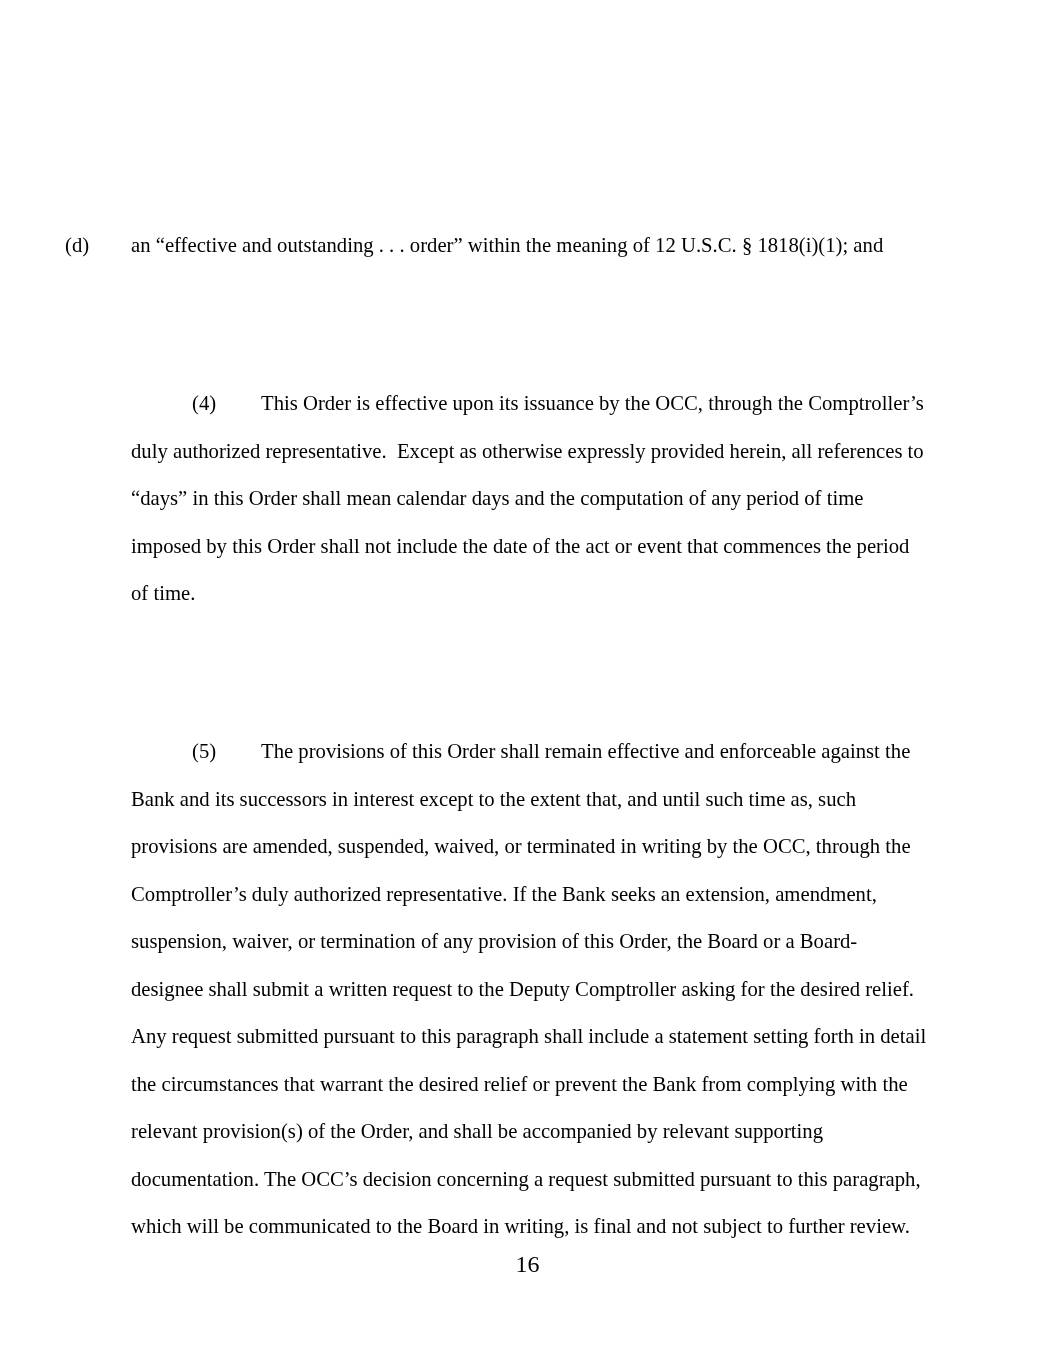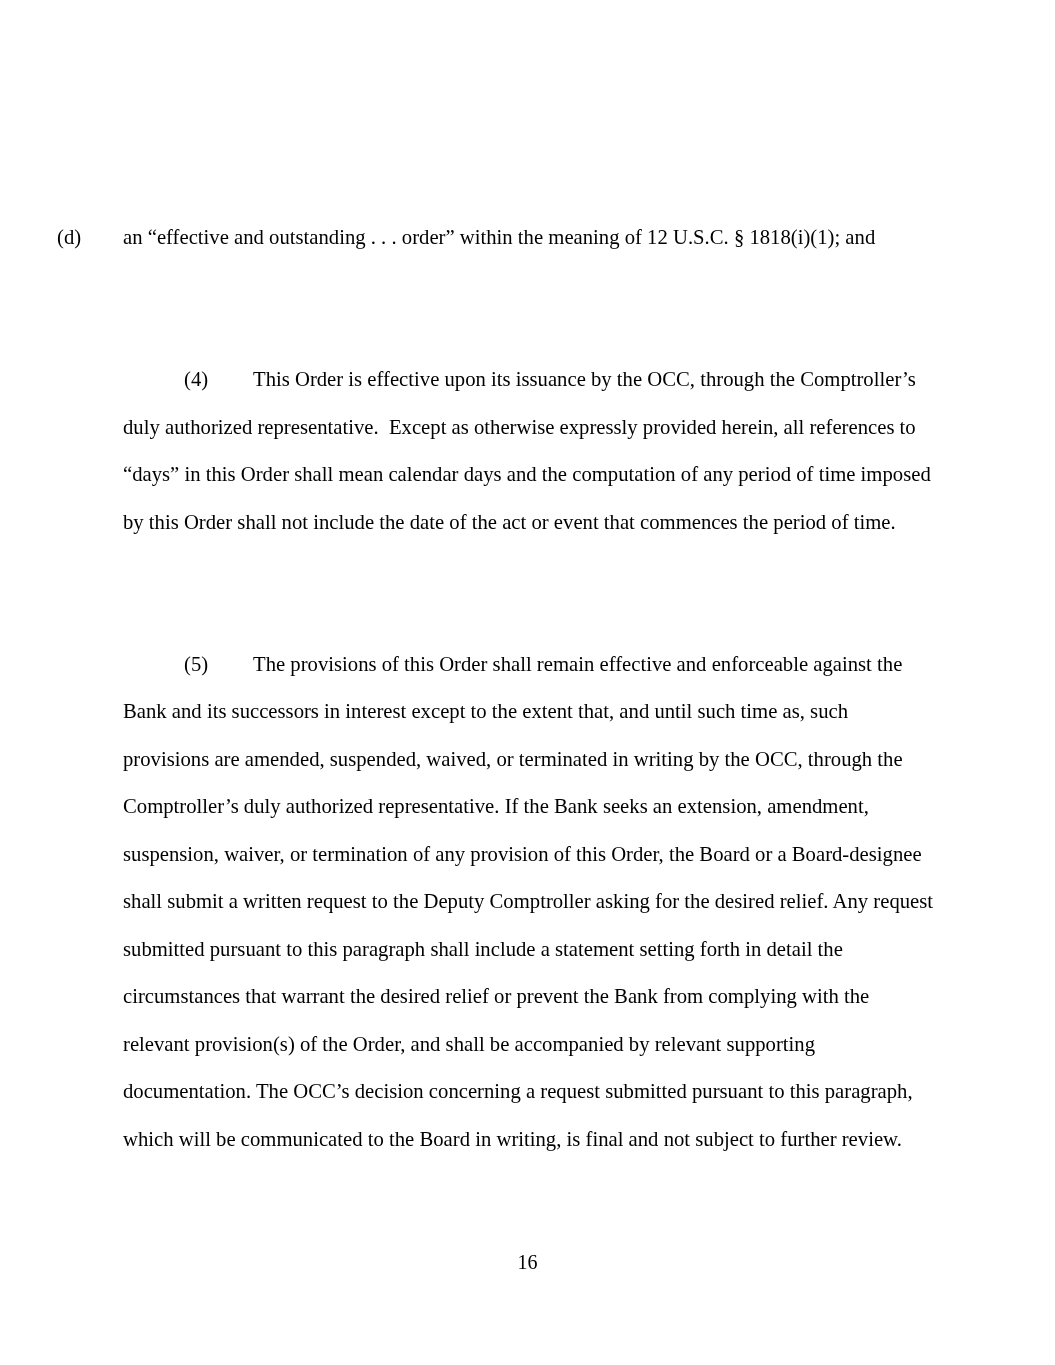--- a/index.html
+++ b/index.html
@@ -20,21 +20,21 @@
     position: absolute;
     left: 123px;
     top: 119px;
     width: 812px;
     font-size: 20.7px;
     line-height: 47.45px;
     white-space: pre-wrap;
     text-align: left;
   }
   .content p {
-    margin: 0;
+    margin: 8px;
     padding: 0;
     font-family: Liberation Serif, serif;
   }
   
   .sub-item {
     margin-left: 190px;
     text-indent: -66px;
   }
   .sub-marker {
     display: inline-block;
@@ -49,21 +49,21 @@
     display: inline-block;
     width: 69px;
     text-indent: 0;
   }
   .page-number {
     position: absolute;
     left: 0;
     top: 1251px;
     width: 100%;
     text-align: center;
-    font-size: 20px;
+    font-size: 24px;
     line-height: normal;
   }
 </style>
 </head>
 <body>
 
 <div class="page">
   <div class="content">
     <p class="sub-item"><span class="sub-marker">(d)</span><span>an “effective and outstanding . . . order” within the meaning of 12 U.S.C. § 1818(i)(1); and</span></p>
     <p class="num-para"><span class="para-marker">(4)</span><span>This Order is effective upon its issuance by the OCC, through the Comptroller’s duly authorized representative.  Except as otherwise expressly provided herein, all references to “days” in this Order shall mean calendar days and the computation of any period of time imposed by this Order shall not include the date of the act or event that commences the period of time.</span></p>

